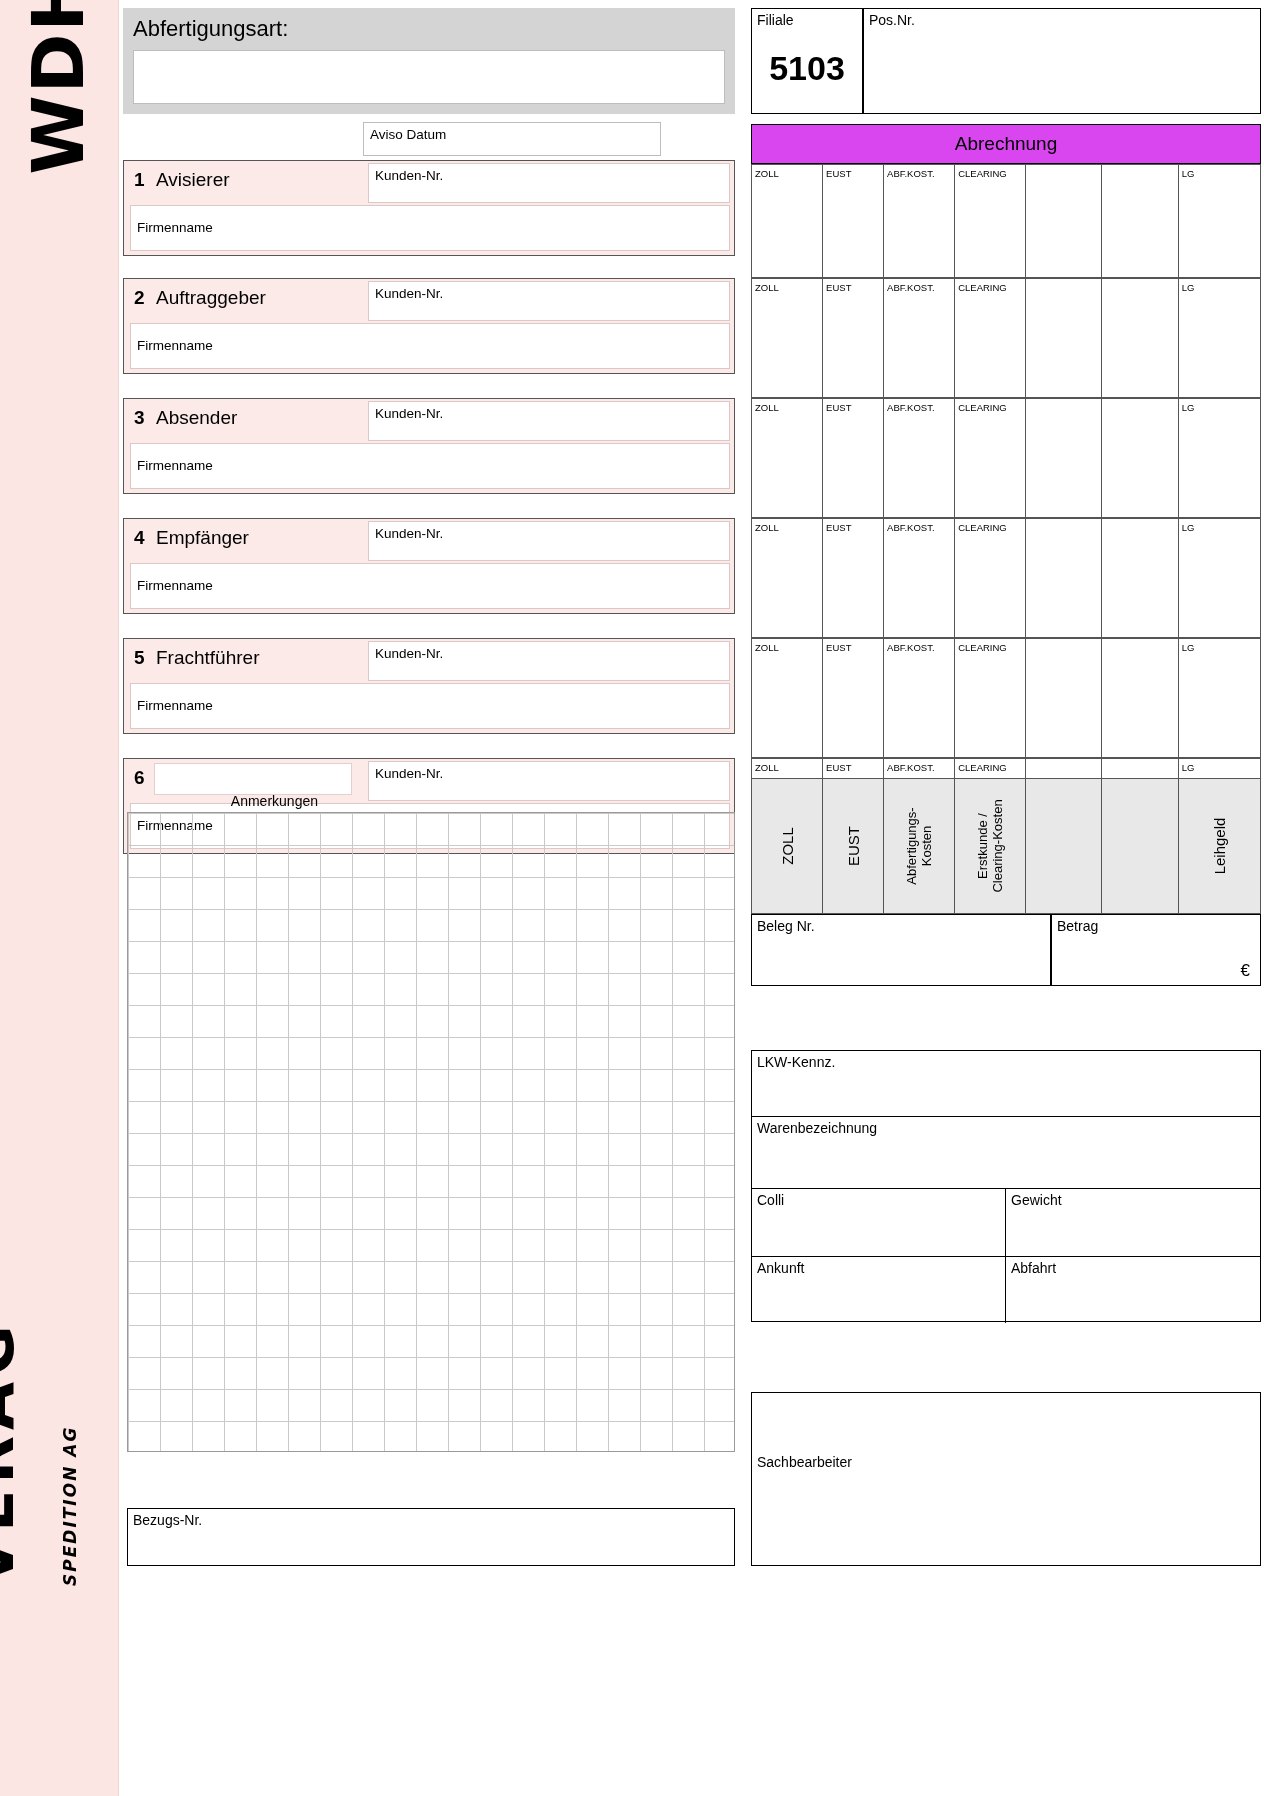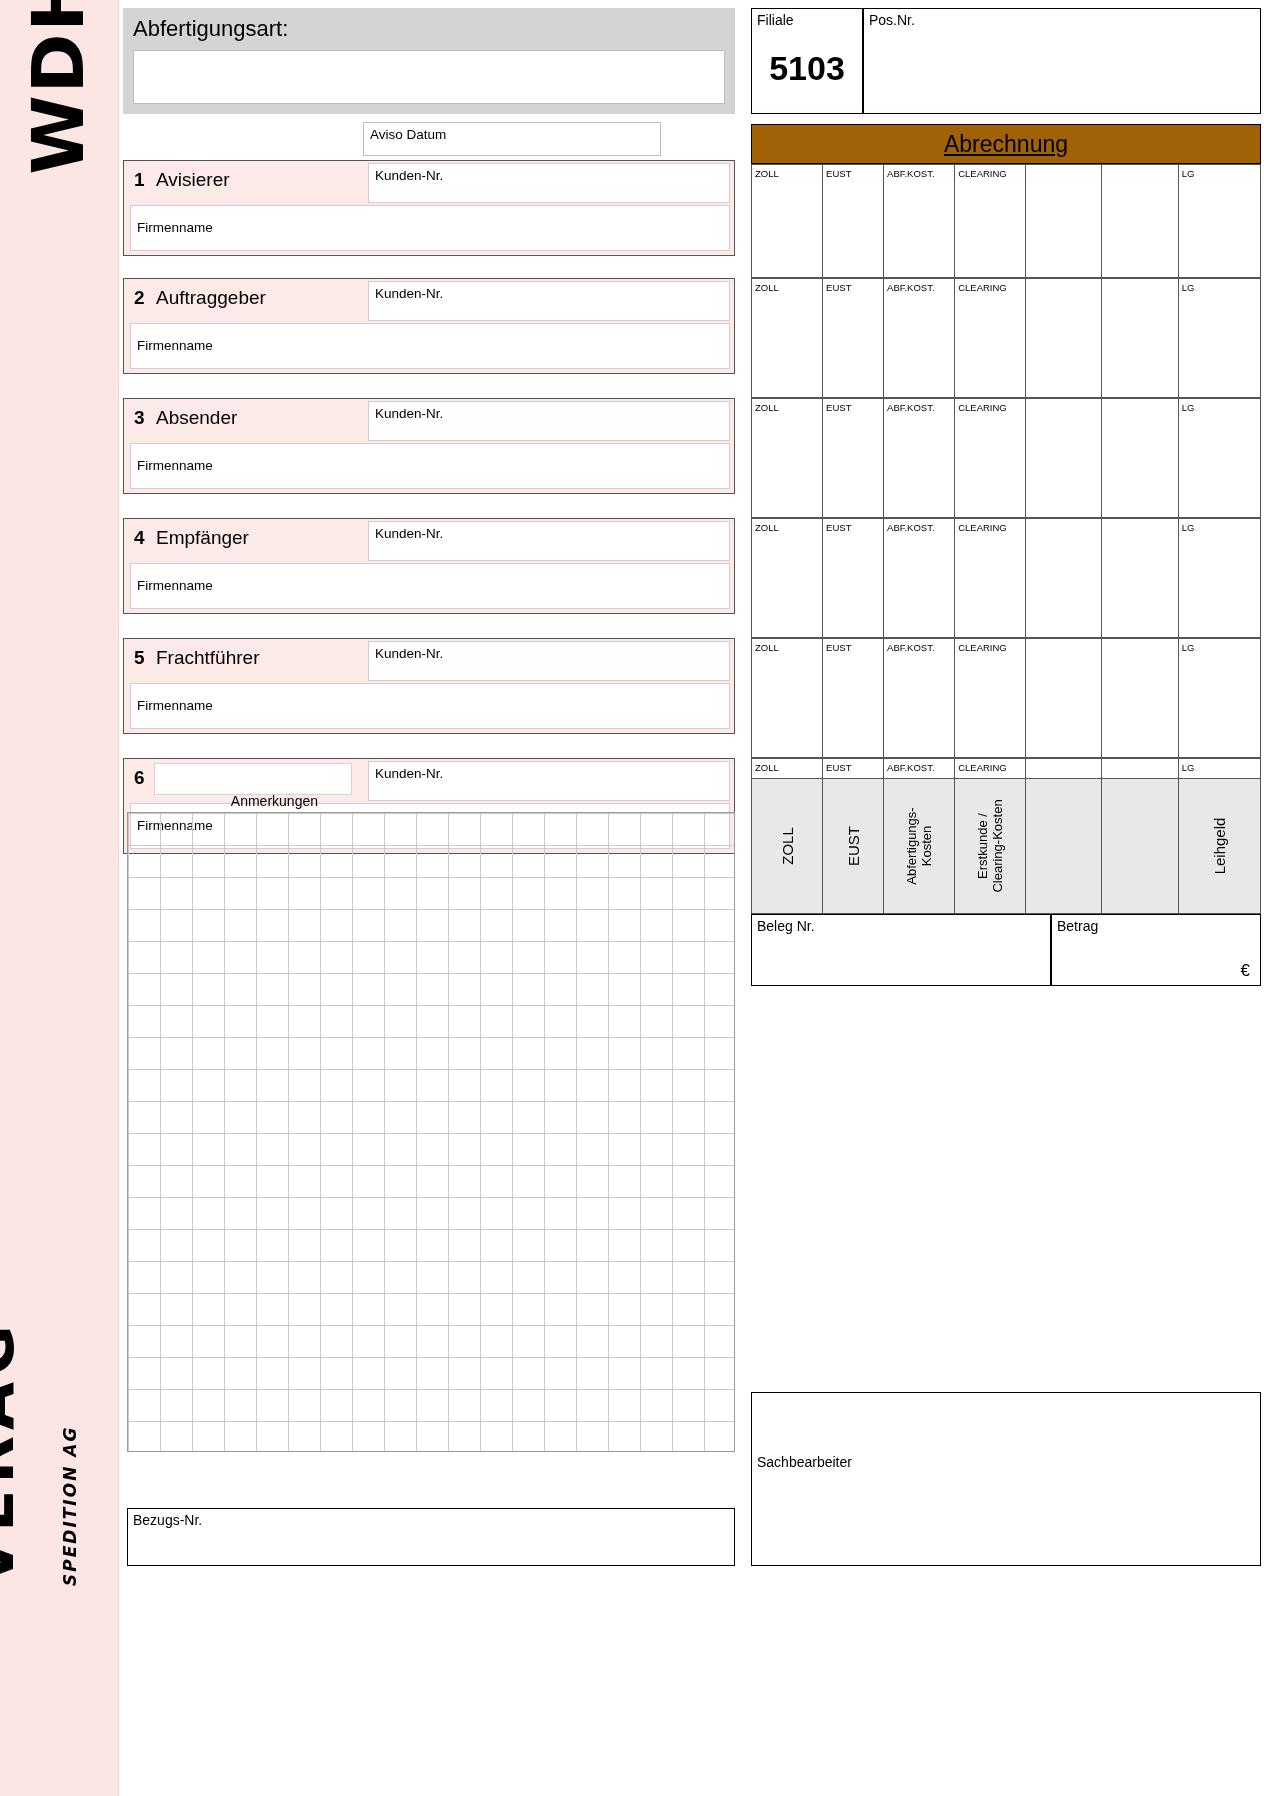--- a/index.html
+++ b/index.html
@@ -170,25 +170,24 @@
     left: 244px; top: 122px; width: 298px; height: 34px;
     background: #ffffff;
     border: 1px solid #bdbdbd;
     font-size: 13.5px;
     padding: 4px 6px;
   }
 
   
   #abrechnung-head {
     left: 632px; top: 124px; width: 510px; height: 40px;
-    background: #a16207;
+    background: #d946ef;
     text-align: center;
-    font-size: 23px;
+    font-size: 19px;
     line-height: 38px;
-    text-decoration: underline;
   }
   .abr-row { left: 632px; width: 510px; border: 1.5px solid #555; }
   .abr-row .cells { display: flex; height: 100%; }
   .abr-row .c {
     border-right: 1px solid #555;
     box-sizing: border-box;
     font-size: 9.5px;
     padding: 3px 2px 0 3px;
     overflow: hidden;
     white-space: nowrap;
@@ -444,20 +443,44 @@
     <div class="euro">€</div>
   </div>
 
   <div id="anm-label" class="box lbl">Anmerkungen</div>
   <div class="box" id="grid-box"></div>
 
   <div class="box" id="bezugs-box">
     <div class="lbl">Bezugs-Nr.</div>
   </div>
 
+  <div class="box" id="lkw-block">
+    <div class="seg b" style="top:0; height:66px;">
+      <div class="lbl">LKW-Kennz.</div>
+    </div>
+    <div class="seg b" style="top:66px; height:72px;">
+      <div class="lbl">Warenbezeichnung</div>
+    </div>
+    <div class="seg b" style="top:138px; height:68px;">
+      <div class="half left">
+        <div class="lbl">Colli</div>
+      </div>
+      <div class="half right">
+        <div class="lbl">Gewicht</div>
+      </div>
+    </div>
+    <div class="seg" style="top:206px; height:66px;">
+      <div class="half left">
+        <div class="lbl">Ankunft</div>
+      </div>
+      <div class="half right">
+        <div class="lbl">Abfahrt</div>
+      </div>
+    </div>
+  </div>
 
   <div class="box" id="abf-block">
     <div class="seg" style="top:58px; height:116px;">
       <div class="lbl">Sachbearbeiter</div>
     </div>
   </div>
 
 </div>
 
 </body></html>

